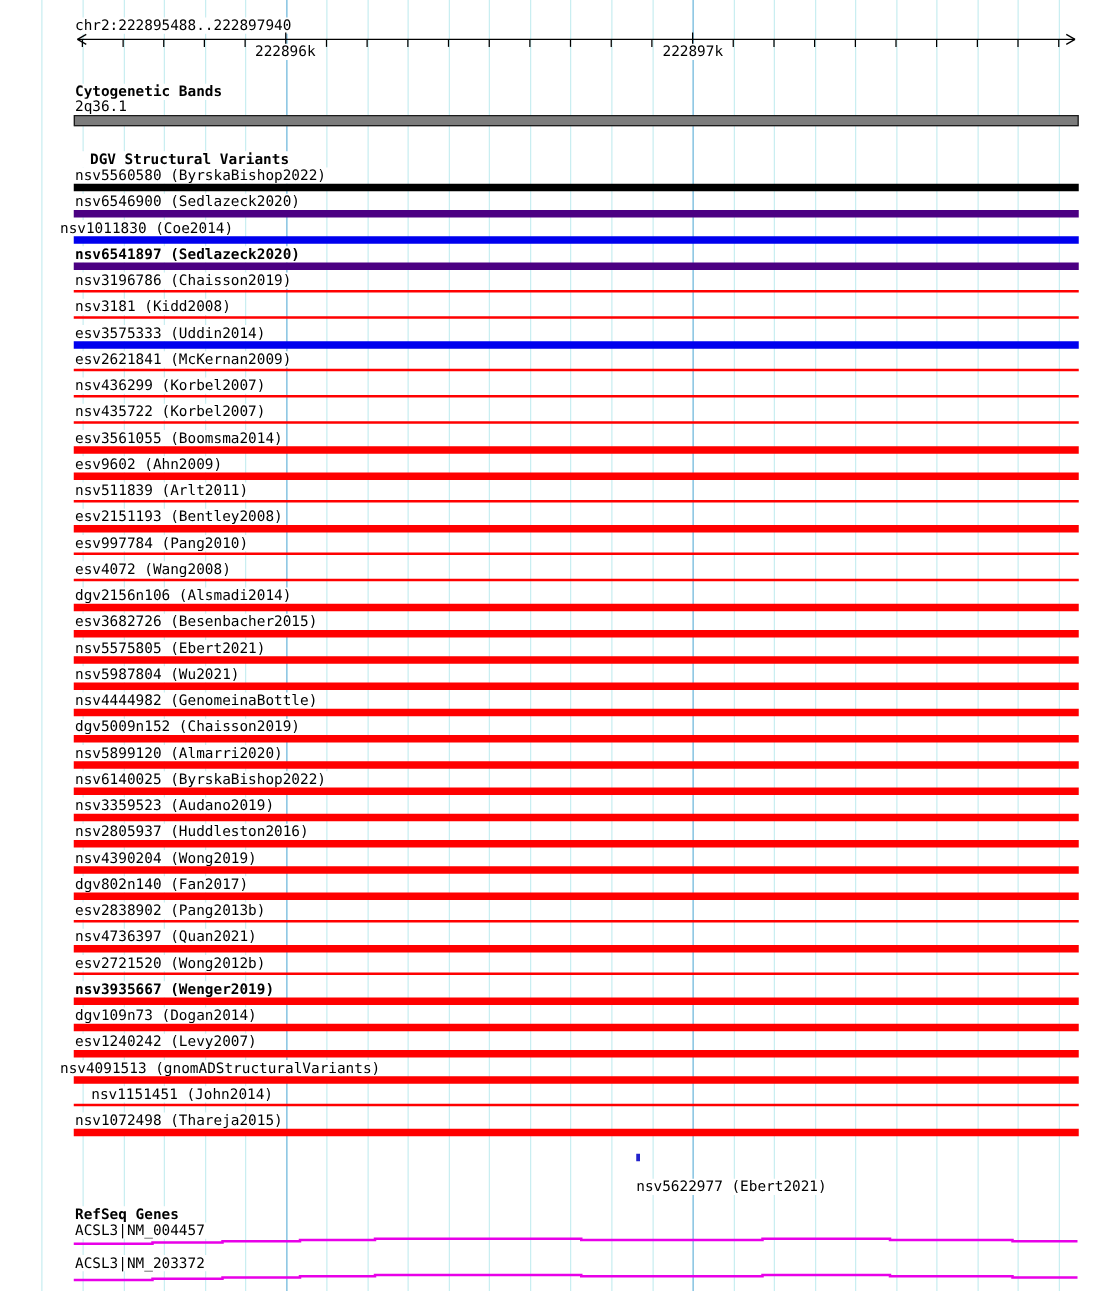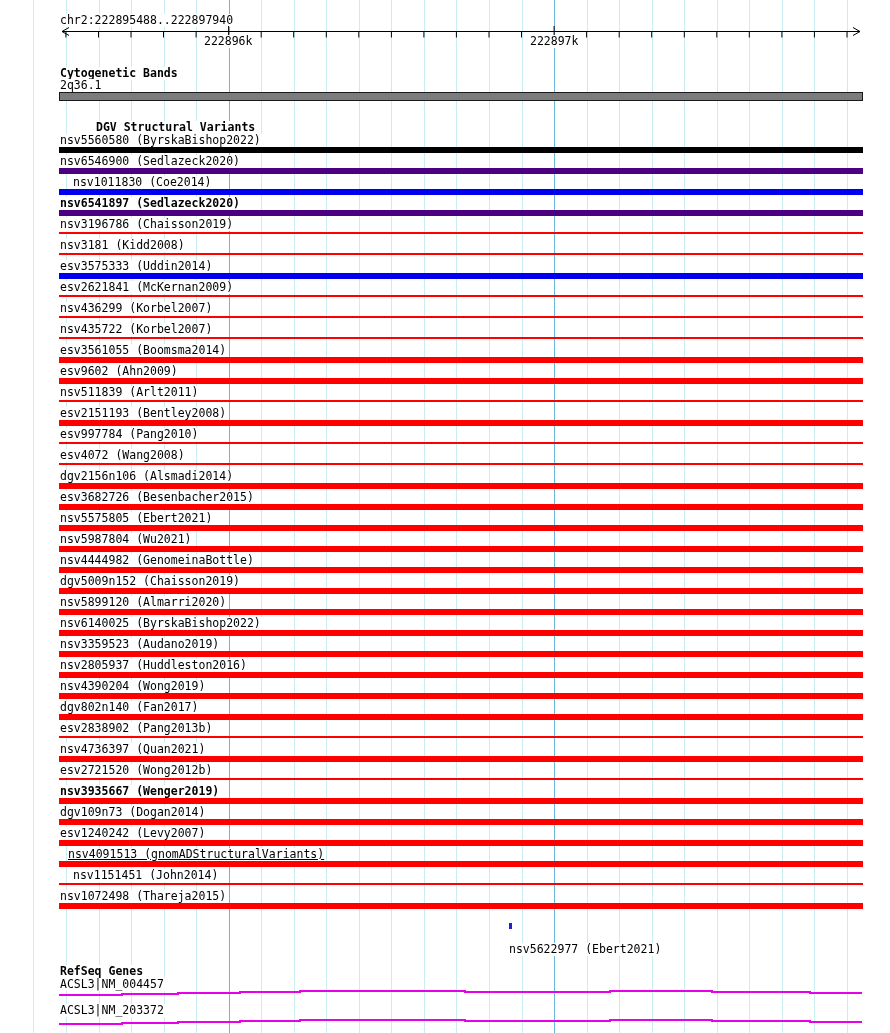--- a/index.html
+++ b/index.html
@@ -83,27 +83,27 @@
     </svg>
   <div id="tick-labels">
       <div class="txt" style="left: 204px; top: 35px;">222896k</div>
       <div class="txt" style="left: 530px; top: 35px;">222897k</div>
     </div>
 
   <div class="txt hdr" style="left:60px;top:67px;">Cytogenetic Bands</div>
   <div class="txt" style="left:60px;top:79px;">2q36.1</div>
   <div id="cytoband-bar" class="bar" style="left: 59px; top: 92px; width: 804px; height: 9px; box-sizing: border-box; background: rgb(124, 124, 124); border: 1px solid rgb(26, 26, 26);"></div>
 
-  <div class="txt hdr" style="left:68px;top:121px;padding-left:28px;">DGV Structural Variants</div>
+  <div class="txt hdr" style="left:44px;top:121px;padding-left:28px;">DGV Structural Variants</div>
   <div id="variants">
       <div class="txt" style="left: 60px; top: 134px;">nsv5560580 (ByrskaBishop2022)</div>
       <div class="bar" style="left: 59px; width: 804px; background: rgb(0, 0, 0); top: 147px; height: 6px;"></div>
       <div class="txt" style="left: 60px; top: 155px;">nsv6546900 (Sedlazeck2020)</div>
       <div class="bar" style="left: 59px; width: 804px; background: rgb(75, 0, 130); top: 168px; height: 6px;"></div>
-      <div class="txt" style="left: 73px; top: 176px;">nsv1011830 (Coe2014)</div>
+      <div class="txt" style="left: 48px; top: 176px;">nsv1011830 (Coe2014)</div>
       <div class="bar" style="left: 59px; width: 804px; background: rgb(0, 0, 238); top: 189px; height: 6px;"></div>
       <div class="txt" style="left: 60px; top: 197px; font-weight: bold;">nsv6541897 (Sedlazeck2020)</div>
       <div class="bar" style="left: 59px; width: 804px; background: rgb(75, 0, 130); top: 210px; height: 6px;"></div>
       <div class="txt" style="left: 60px; top: 218px;">nsv3196786 (Chaisson2019)</div>
       <div class="bar" style="left: 59px; width: 804px; background: rgb(255, 0, 0); top: 232px; height: 2px;"></div>
       <div class="txt" style="left: 60px; top: 239px;">nsv3181 (Kidd2008)</div>
       <div class="bar" style="left: 59px; width: 804px; background: rgb(255, 0, 0); top: 253px; height: 2px;"></div>
       <div class="txt" style="left: 60px; top: 260px;">esv3575333 (Uddin2014)</div>
       <div class="bar" style="left: 59px; width: 804px; background: rgb(0, 0, 238); top: 273px; height: 6px;"></div>
       <div class="txt" style="left: 60px; top: 281px;">esv2621841 (McKernan2009)</div>
@@ -153,21 +153,21 @@
       <div class="txt" style="left: 60px; top: 743px;">nsv4736397 (Quan2021)</div>
       <div class="bar" style="left: 59px; width: 804px; background: rgb(255, 0, 0); top: 756px; height: 6px;"></div>
       <div class="txt" style="left: 60px; top: 764px;">esv2721520 (Wong2012b)</div>
       <div class="bar" style="left: 59px; width: 804px; background: rgb(255, 0, 0); top: 778px; height: 2px;"></div>
       <div class="txt" style="left: 60px; top: 785px; font-weight: bold;">nsv3935667 (Wenger2019)</div>
       <div class="bar" style="left: 59px; width: 804px; background: rgb(255, 0, 0); top: 798px; height: 6px;"></div>
       <div class="txt" style="left: 60px; top: 806px;">dgv109n73 (Dogan2014)</div>
       <div class="bar" style="left: 59px; width: 804px; background: rgb(255, 0, 0); top: 819px; height: 6px;"></div>
       <div class="txt" style="left: 60px; top: 827px;">esv1240242 (Levy2007)</div>
       <div class="bar" style="left: 59px; width: 804px; background: rgb(255, 0, 0); top: 840px; height: 6px;"></div>
-      <div class="txt" style="left: 68px; top: 848px; text-decoration: underline;">nsv4091513 (gnomADStructuralVariants)</div>
+      <div class="txt" style="left: 48px; top: 848px;">nsv4091513 (gnomADStructuralVariants)</div>
       <div class="bar" style="left: 59px; width: 804px; background: rgb(255, 0, 0); top: 861px; height: 6px;"></div>
       <div class="txt" style="left: 60px; top: 869px; margin-left: 13px;">nsv1151451 (John2014)</div>
       <div class="bar" style="left: 59px; width: 804px; background: rgb(255, 0, 0); top: 883px; height: 2px;"></div>
       <div class="txt" style="left: 60px; top: 890px;">nsv1072498 (Thareja2015)</div>
       <div class="bar" style="left: 59px; width: 804px; background: rgb(255, 0, 0); top: 903px; height: 6px;"></div>
       <div class="txt" style="left: 509px; top: 943px;">nsv5622977 (Ebert2021)</div>
       <div class="bar" style="left: 509px; top: 923px; width: 3px; height: 6px; background: rgb(34, 34, 204);"></div>
     </div>
 
   <div class="txt hdr" style="left:60px;top:965px;">RefSeq Genes</div>

